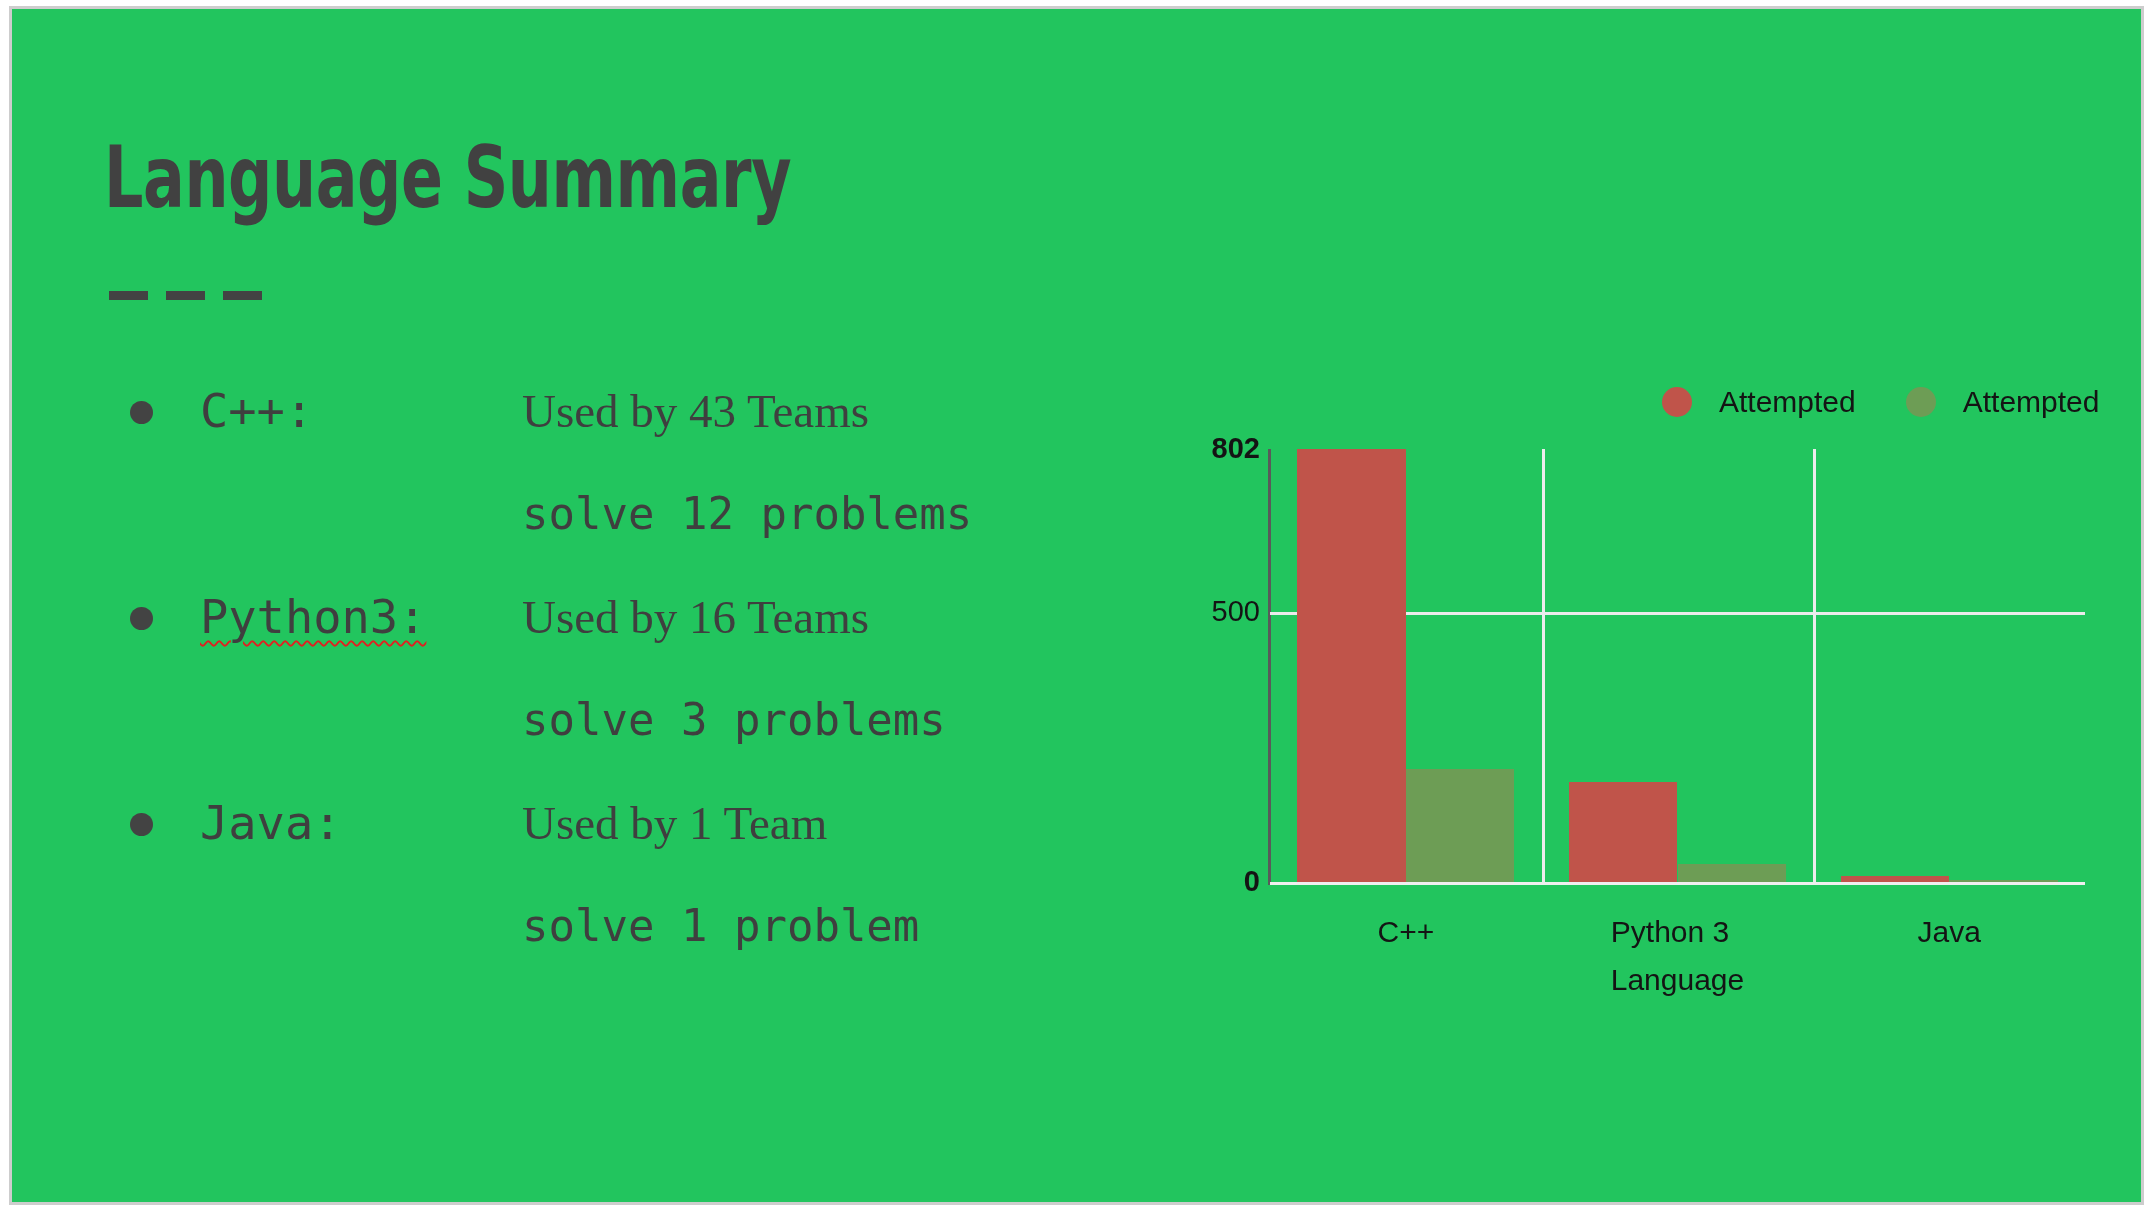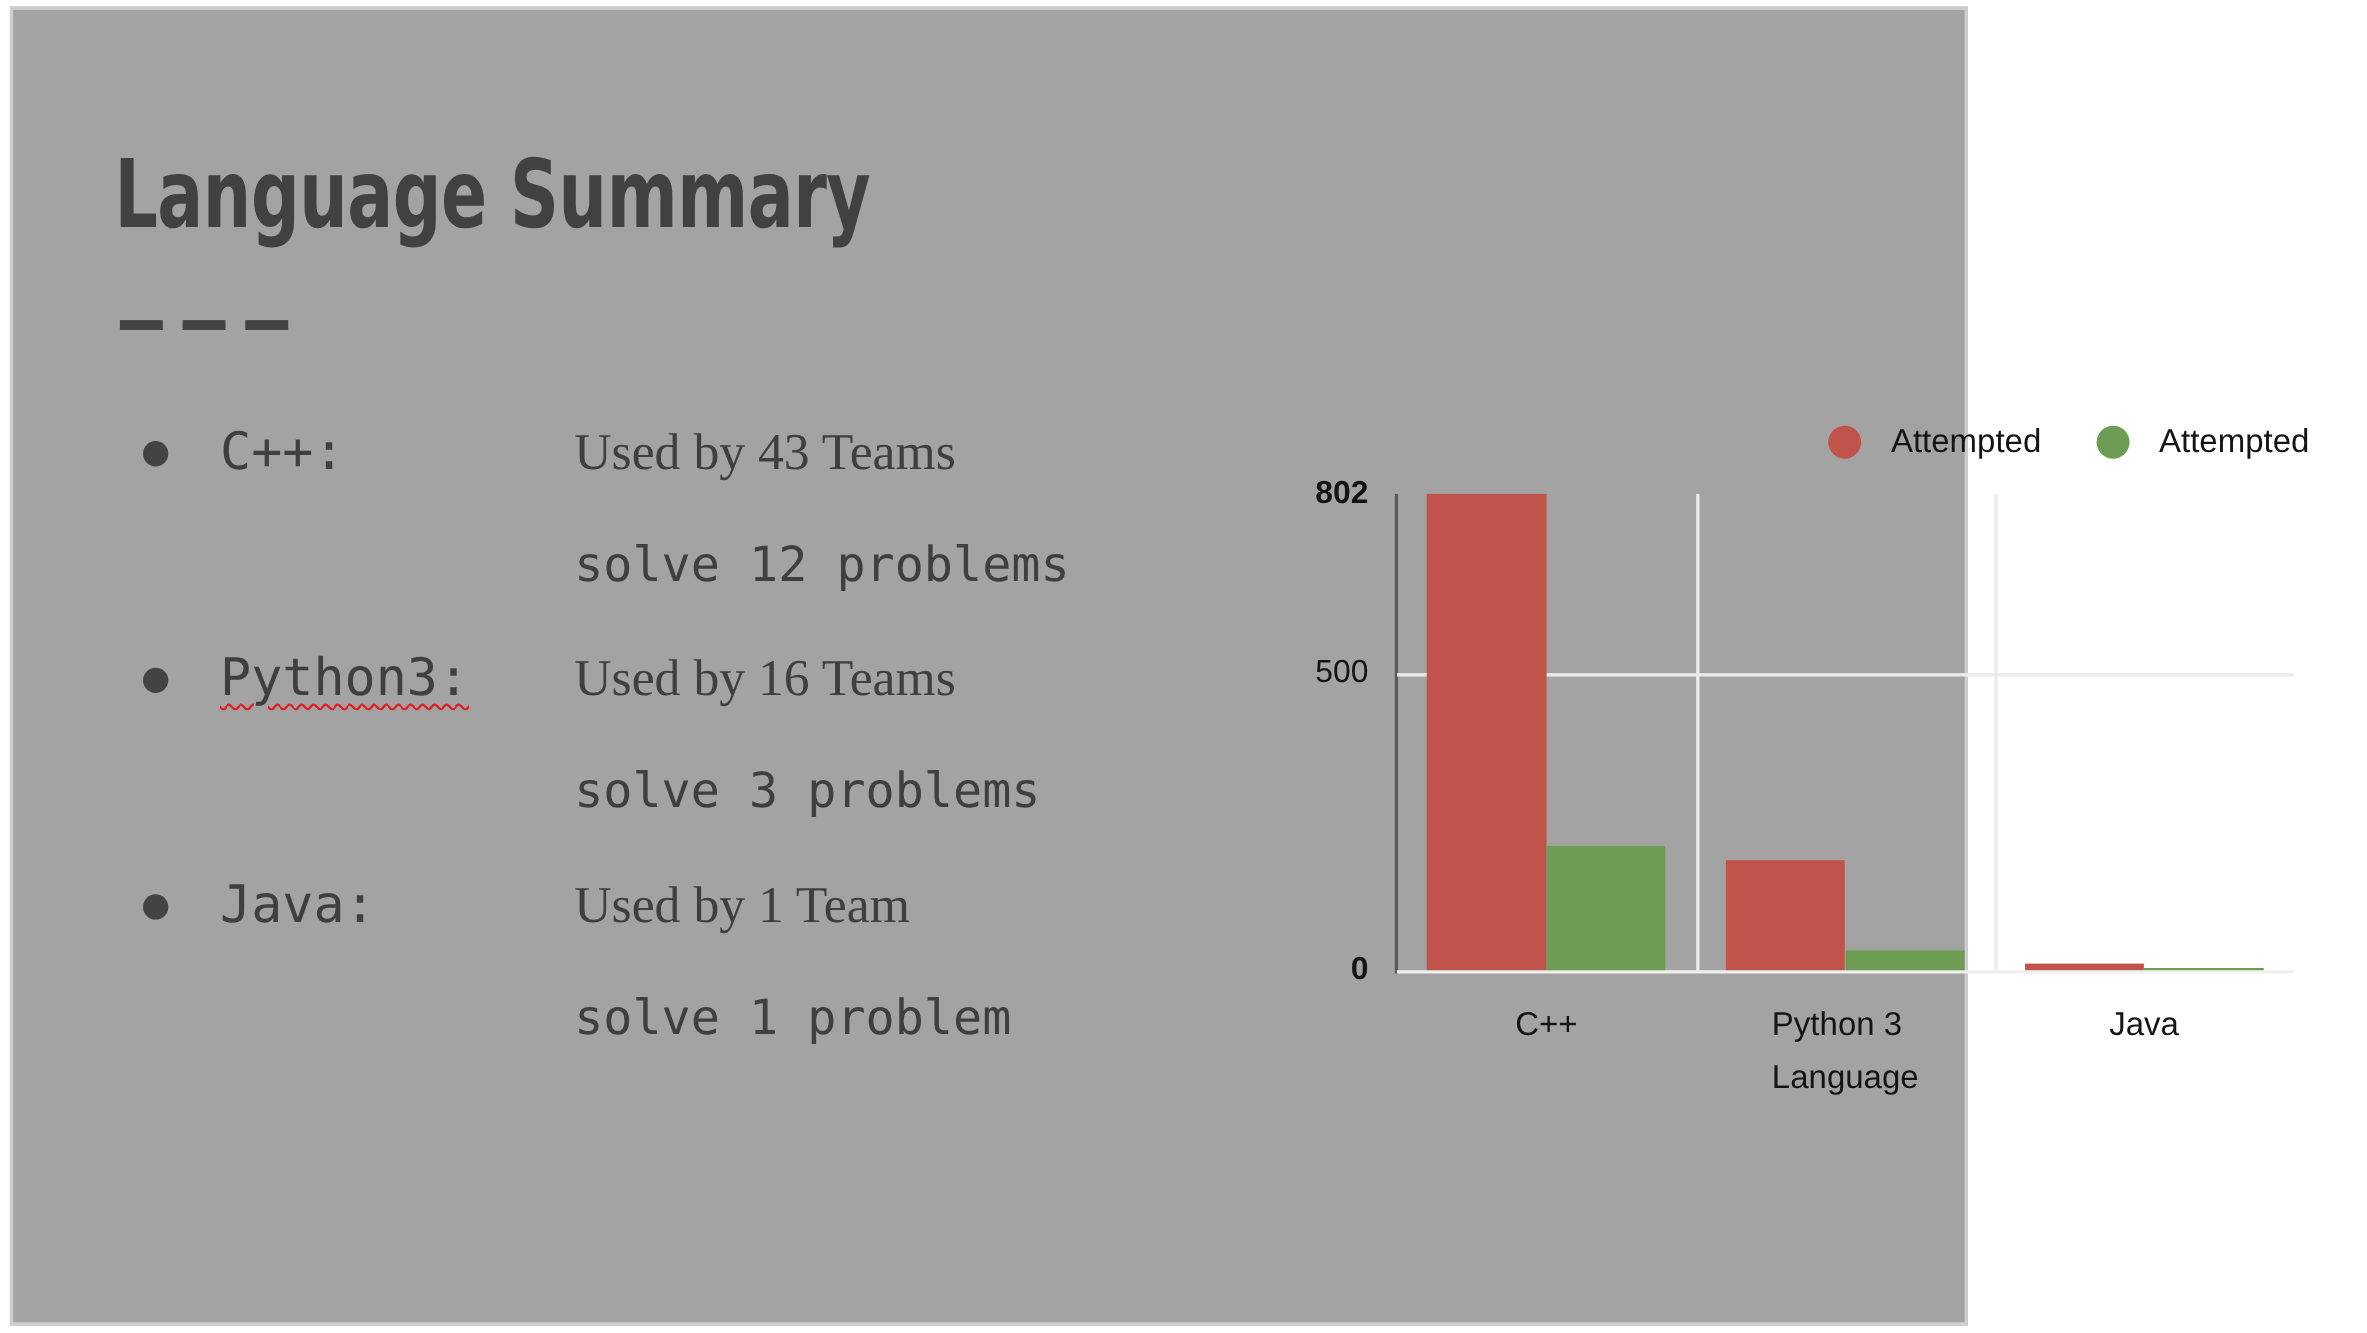--- a/index.html
+++ b/index.html
@@ -12,23 +12,23 @@
     height: 1212px;
     font-family: "Liberation Sans", sans-serif;
     overflow: hidden;
   }
 
   
   #slide {
     position: absolute;
     left: 9px;
     top: 6px;
-    width: 1780px;
+    width: 2135px;
     height: 1199px;
-    background: #a3a3a3;
+    background: #22c55e;
     border: 3px solid #cdcdcd;
     box-sizing: border-box;
   }
 
   
   #title {
     position: absolute;
     left: 92px;
     top: 125px;
     font-family: "Liberation Sans Narrow", "DejaVu Sans Condensed", "Liberation Sans", sans-serif;
@@ -193,21 +193,21 @@
     width: 3px;
     height: 436px;
     background: #5a5a5a;
   }
   .bar {
     position: absolute;
     bottom: 0;
   }
   .ytick {
     position: absolute;
-    right: 16px;
+    right: 0;
     font-family: "Liberation Sans", sans-serif;
     font-size: 29px;
     color: #141414;
     line-height: 1;
     white-space: nowrap;
   }
   .ytick.bold { font-weight: 700; }
   #yticks {
     position: absolute;
     left: 0;

